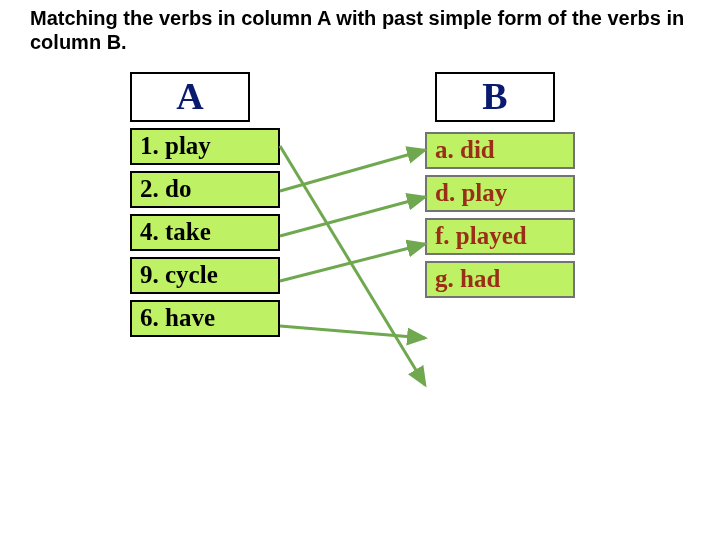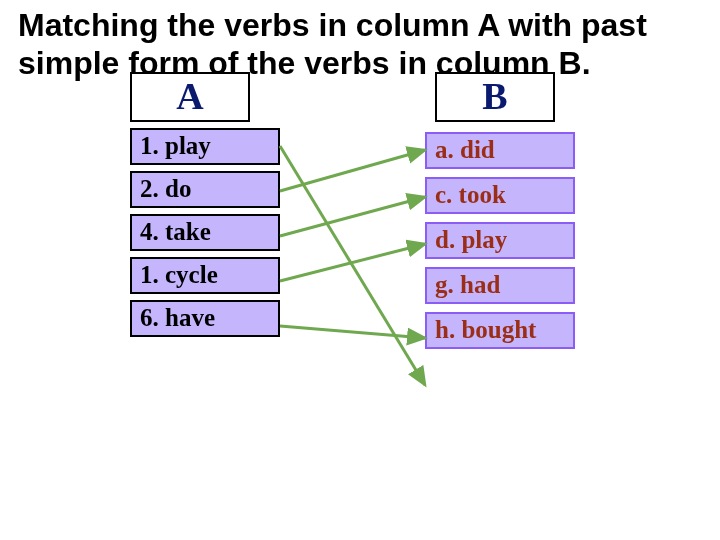--- a/index.html
+++ b/index.html
@@ -7,23 +7,23 @@
     width: 720px;
     height: 540px;
     background: #fff;
     font-family: "Comic Sans MS", cursive, sans-serif;
     position: relative;
     overflow: hidden;
   }
   .instruction {
     position: absolute;
     top: 6px;
-    left: 18px;
+    left: 30px;
     right: 18px;
-    font-size: 32px;
+    font-size: 20px;
     font-weight: bold;
     color: #000;
     line-height: 1.2;
   }
   .col-header {
     position: absolute;
     width: 180px;
     text-align: center;
     font-family: Georgia, "Times New Roman", serif;
     font-size: 38px;
@@ -38,33 +38,32 @@
 
   .col {
     position: absolute;
     width: 150px;
   }
   .col-a { top: 128px; left: 130px; }
   .col-b { top: 132px; left: 425px; }
 
   .cell {
     border: 2px solid #000;
-    background: #c4b5fd;
+    background: #bef264;
     font-family: Georgia, "Times New Roman", serif;
     font-size: 25px;
     font-weight: bold;
     padding: 2px 8px 3px 8px;
     margin-bottom: 6px;
     white-space: nowrap;
   }
   .col-a .cell { color: #000; }
   .col-b .cell {
     color: #9a2e17;
-    border: 2px solid #8b5cf6;
-    margin-bottom: 8px;
+    border: 2px solid #737373;
     padding: 2px 4px 3px 8px;
   }
 
   svg.lines {
     position: absolute;
     top: 0; left: 0;
     width: 720px; height: 540px;
     pointer-events: none;
   }
   svg.lines line {
@@ -78,30 +77,29 @@
 
 <div class="instruction">Matching the verbs in column A with past simple form of the verbs in column B.</div>
 
 <div class="col-header a">A</div>
 <div class="col-header b">B</div>
 
 <div class="col col-a">
   <div class="cell">1. play</div>
   <div class="cell">2. do</div>
   <div class="cell">4. take</div>
-  <div class="cell">1. cycle</div>
+  <div class="cell">9. cycle</div>
   <div class="cell">6. have</div>
 </div>
 
 <div class="col col-b">
   <div class="cell">a. did</div>
-  <div class="cell">c. took</div>
   <div class="cell">d. play</div>
+  <div class="cell">f. played</div>
   <div class="cell">g. had</div>
-  <div class="cell">h. bought</div>
 </div>
 
 <svg class="lines">
   <defs>
     <marker id="arrow" markerWidth="8" markerHeight="8" refX="6" refY="3" orient="auto">
       <path d="M0,0 L7,3 L0,6 Z" fill="#6fa84f"></path>
     </marker>
   </defs>
 <line x1="280" y1="146" x2="425" y2="385"></line>
     <line x1="280" y1="191" x2="425" y2="150"></line>

